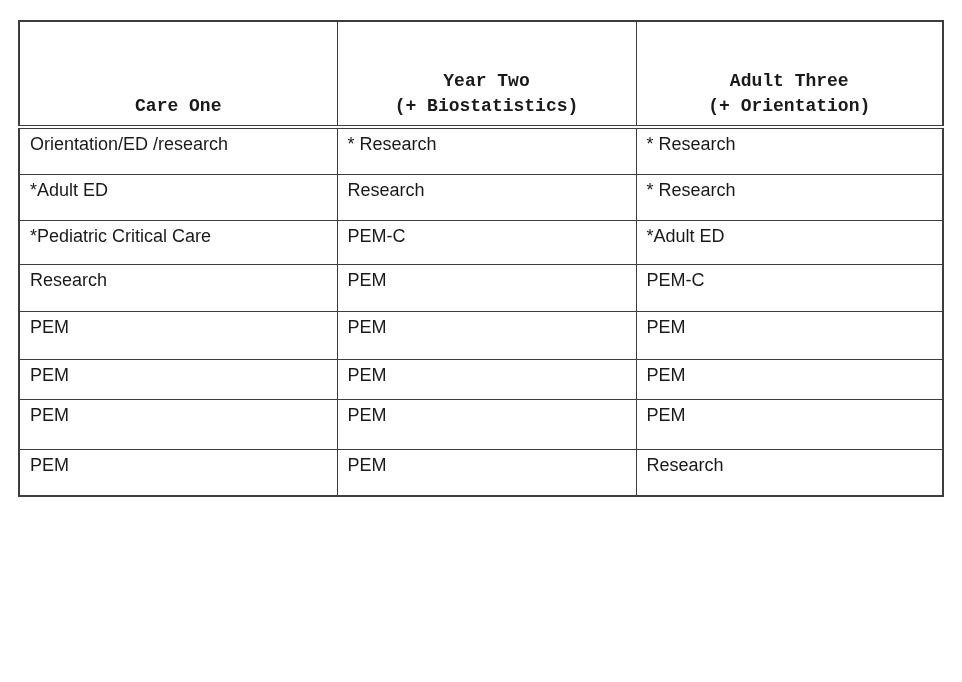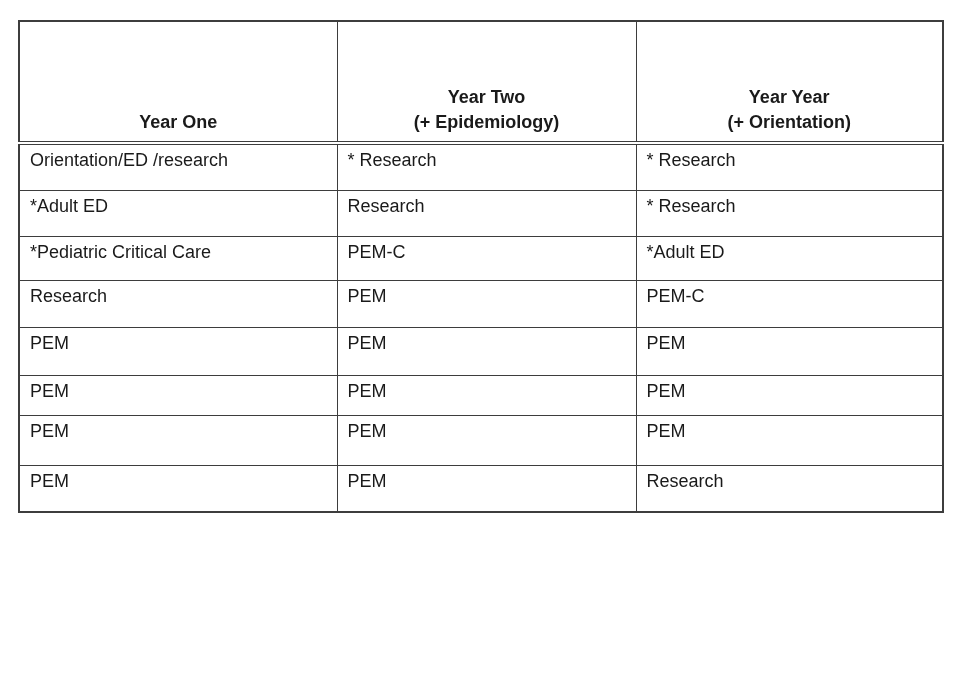--- a/index.html
+++ b/index.html
@@ -28,22 +28,23 @@
     border: 1px solid #3d3d3d;
     overflow: hidden;
   }
   table.schedule thead th {
     height: 96px;
     vertical-align: bottom;
     text-align: center;
     font-weight: bold;
     font-size: 18px;
     line-height: 1.35;
-    padding: 16px 6px 7px 6px;
+    padding: 0 6px 7px 6px;
     border-bottom: 4px double #3d3d3d;
+    font-family: Liberation Mono, monospace;
   }
   table.schedule tbody td {
     vertical-align: top;
     text-align: left;
     font-size: 18px;
     line-height: 1.2;
     padding: 5px 8px 0 10px;
   }
   
   tbody tr:nth-child(1)  { height: 47px; margin-left: 45px; }
@@ -66,29 +67,29 @@
 <div class="page">
   <table class="schedule">
     <colgroup>
       <col style="width:318px">
       <col style="width:299px">
       <col style="width:307px">
     </colgroup>
     <thead>
       <tr>
         <th>
-          <div class="h-title">Year One</div>
+          <div class="h-title">Care One</div>
           <div class="h-sub"></div>
         </th>
         <th>
           <div class="h-title">Year Two</div>
-          <div class="h-sub">(+ Epidemiology)</div>
+          <div class="h-sub">(+ Biostatistics)</div>
         </th>
         <th>
-          <div class="h-title">Year Year</div>
+          <div class="h-title">Adult Three</div>
           <div class="h-sub">(+ Orientation)</div>
         </th>
       </tr>
     </thead>
     <tbody>
       <tr>
         <td>Orientation/ED /research</td>
         <td>* Research</td>
         <td>* Research</td>
       </tr>

